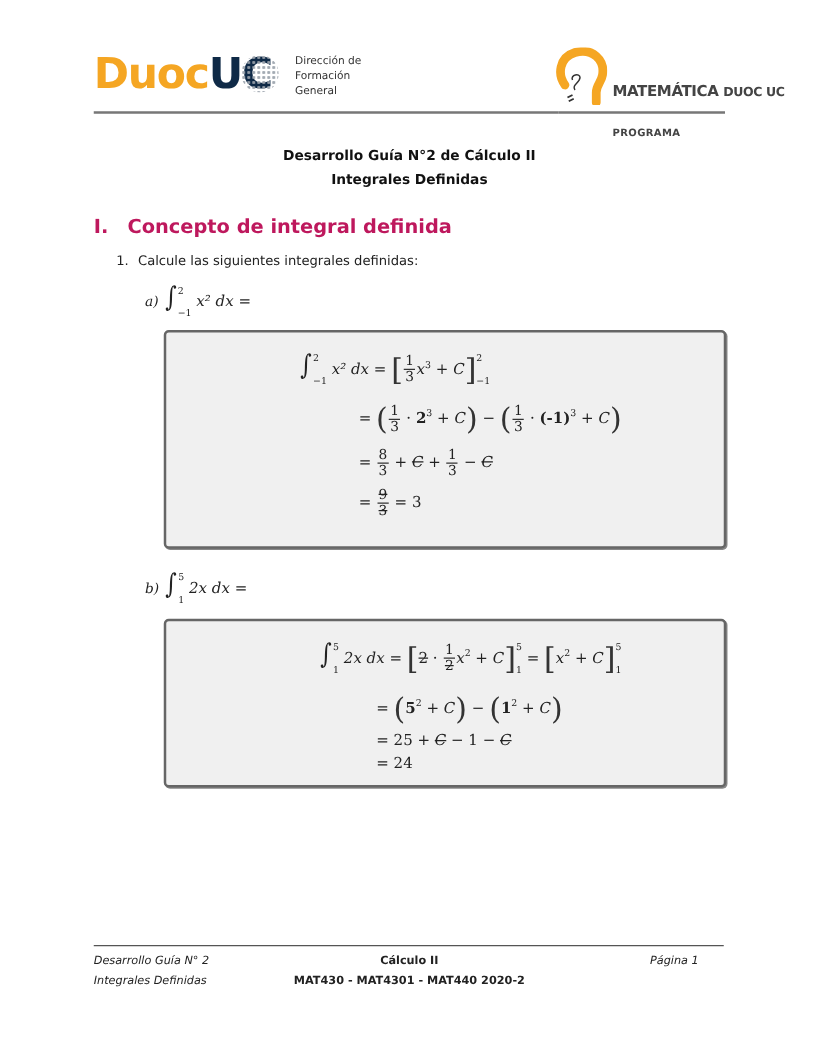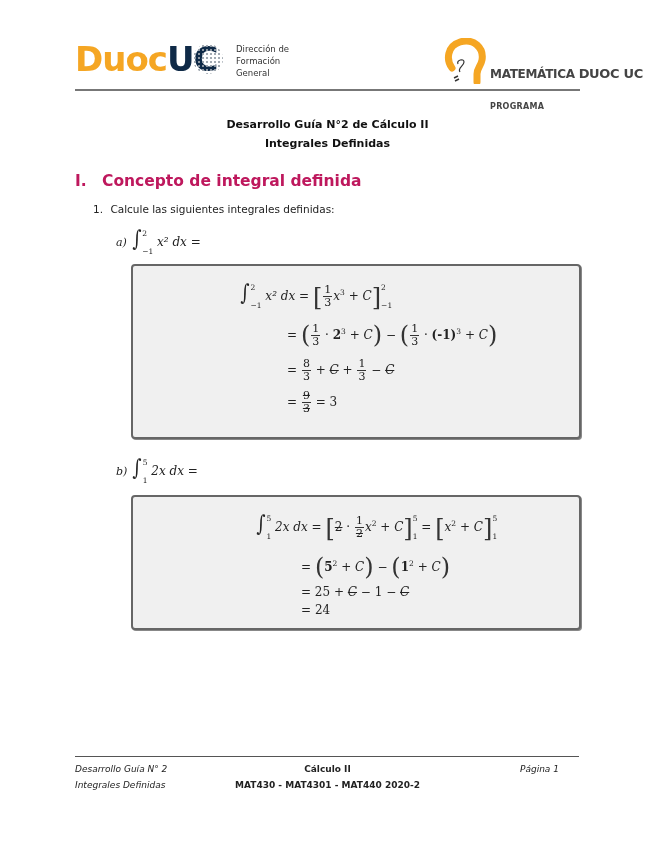--- a/index.html
+++ b/index.html
@@ -10,21 +10,21 @@
   .duoc-word { left:75px; top:44px; font-family:"DejaVu Sans", sans-serif; font-weight:bold;
                font-size:34px; letter-spacing:-1px; line-height:30px; }
   .duoc-word .duoc { color:#f5a623; }
   .duoc-word .uc { color:#0f2a47; }
   .duoc-globe { left:193px; top:44px; width:30px; height:30px; border-radius:50%;
                 background:radial-gradient(circle, #9aa2ab 1px, transparent 1.5px) 0 0/4px 4px; opacity:0.9; }
   .dir-text { left:236px; top:43px; font-size:8.5px; line-height:12px; color:#333; }
   .prog-logo { left:444px; top:38px; width:42px; height:46px; }
   .prog-text1 { left:490px; top:58px; font-size:8px; font-weight:bold; color:#444; letter-spacing:0.3px;margin-top:44px; }
   .prog-text2 { left:490px; top:66px; font-size:12px; font-weight:bold; color:#444; letter-spacing:-0.3px; }
-  .prog-text2 small { font-size:13px; }
+  .prog-text2 small { font-size:10px; }
   .hrule { height:2px; background:#777; }
   
   .title { left:0; width:655px; text-align:center; font-weight:bold; font-size:11px; line-height:19px; color:#111; }
   .section { left:75px; top:172px; font-weight:bold; font-size:15.5px; color:#be185d; }
   .section .num { display:inline-block; width:27px; }
   .enum { left:93px; top:203px; font-size:10.5px; color:#222; }
   .item-label { font-size:11px; font-style:italic; color:#222; }
   
   .math { font-family:"DejaVu Serif", serif; font-size:12px; color:#222; }
   .mi { font-style:italic;text-align:center; }

